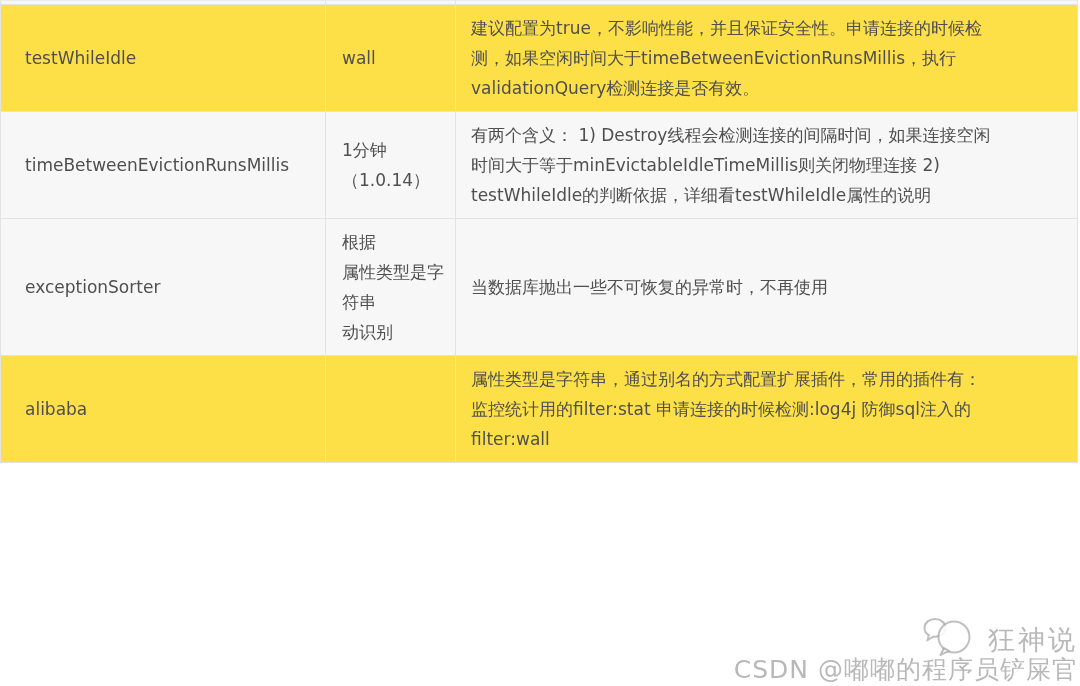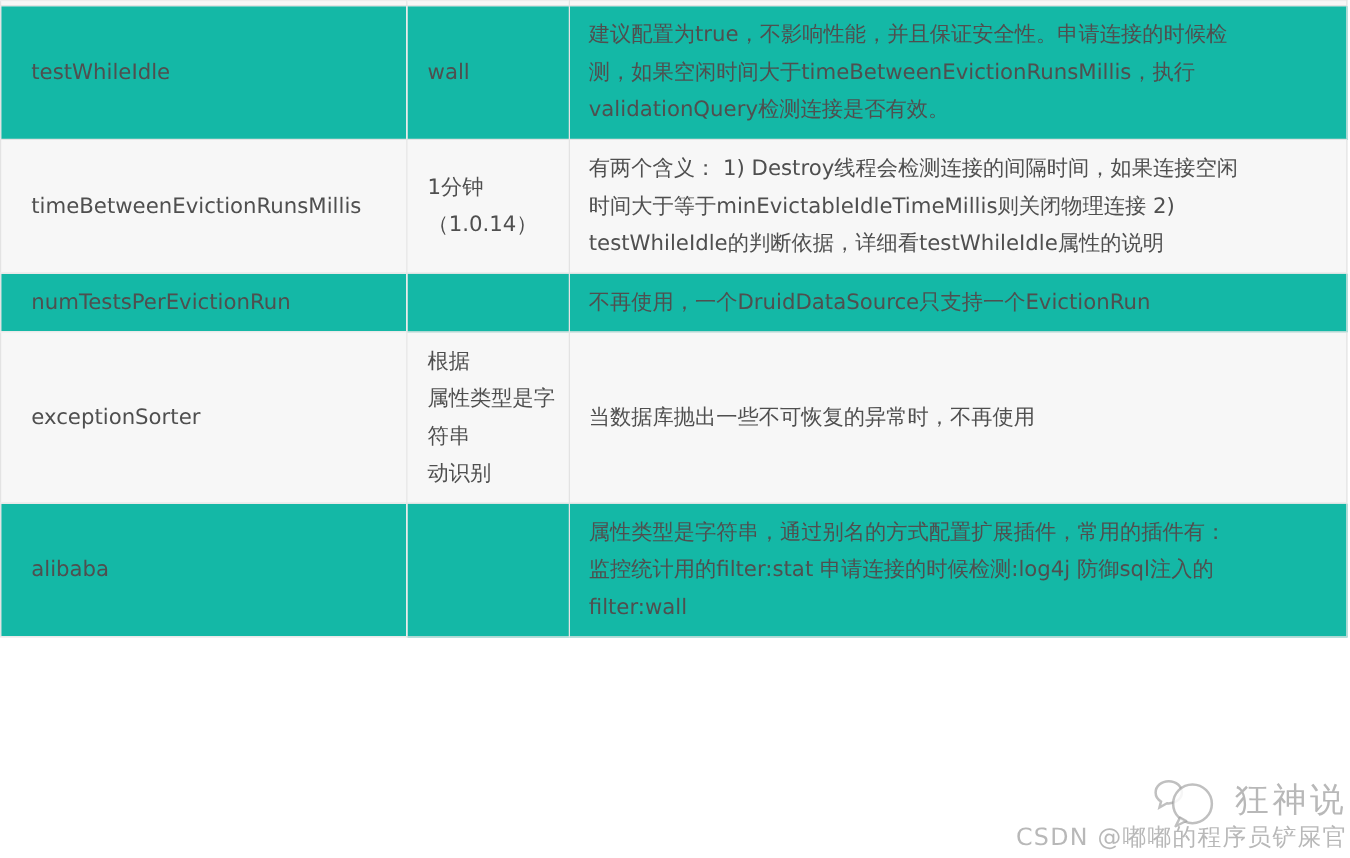--- a/index.html
+++ b/index.html
@@ -23,52 +23,52 @@
   col.c1 { width: 325px; }
   col.c2 { width: 130px; }
   col.c3 { width: 622px; }
   td {
     border-bottom: 1px solid #e3e3e3;
     border-right: 1px solid #e3e3e3;
     vertical-align: middle;
     font-size: 17px;
     line-height: 30px;
     padding: 8px 14px;
-    background: #14b8a6;
+    background: #fde047;
   }
   td:last-child { border-right: none; }
   tr.alt td { background: #f7f7f7; }
   tr.sliver td { padding: 0; height: 4px; background: #f7f7f7; }
   td.name-cell { padding-left: 24px; overflow: hidden; }
   td.default-cell { padding-left: 16px; padding-right: 6px; white-space: pre-line; }
   td.desc-cell { padding-left: 15px; }
   .desc-inner { max-width: 522px; }
   
   .watermark {
     position: absolute;
     right: 2px;
     bottom: 4px;
     text-align: right;
     color: rgba(140, 140, 140, 0.62);
     pointer-events: none;
   }
   .wm-brand-row {
     display: flex;
-    align-items: flex-start;
+    align-items: flex-end;
     justify-content: flex-end;
     gap: 16px;
     height: 36px;
   }
   .wm-brand {
     font-size: 27px;
     letter-spacing: 3px;
     font-weight: 500;
   }
   .wm-byline {
-    font-size: 19px;
+    font-size: 25px;
     letter-spacing: 1px;
     line-height: 24px;
   }
 </style>
 </head>
 <body>
 
 <table class="props">
   <colgroup>
     <col class="c1">
@@ -92,27 +92,20 @@
 
   <tr class="alt">
     <td class="name-cell">timeBetweenEvictionRunsMillis</td>
     <td class="default-cell">1分钟
 （1.0.14）</td>
     <td class="desc-cell">
       <div class="desc-inner">有两个含义： 1) Destroy线程会检测连接的间隔时间，如果连接空闲时间大于等于minEvictableIdleTimeMillis则关闭物理连接 2) testWhileIdle的判断依据，详细看testWhileIdle属性的说明</div>
     </td>
   </tr>
 
-  <tr>
-    <td class="name-cell">numTestsPerEvictionRun</td>
-    <td class="default-cell"></td>
-    <td class="desc-cell">
-      <div class="desc-inner">不再使用，一个DruidDataSource只支持一个EvictionRun</div>
-    </td>
-  </tr>
 
 
 
   <tr class="alt">
     <td class="name-cell">exceptionSorter</td>
     <td class="default-cell">根据
 属性类型是字符串
 动识别</td>
     <td class="desc-cell">
       <div class="desc-inner">当数据库抛出一些不可恢复的异常时，不再使用</div>

